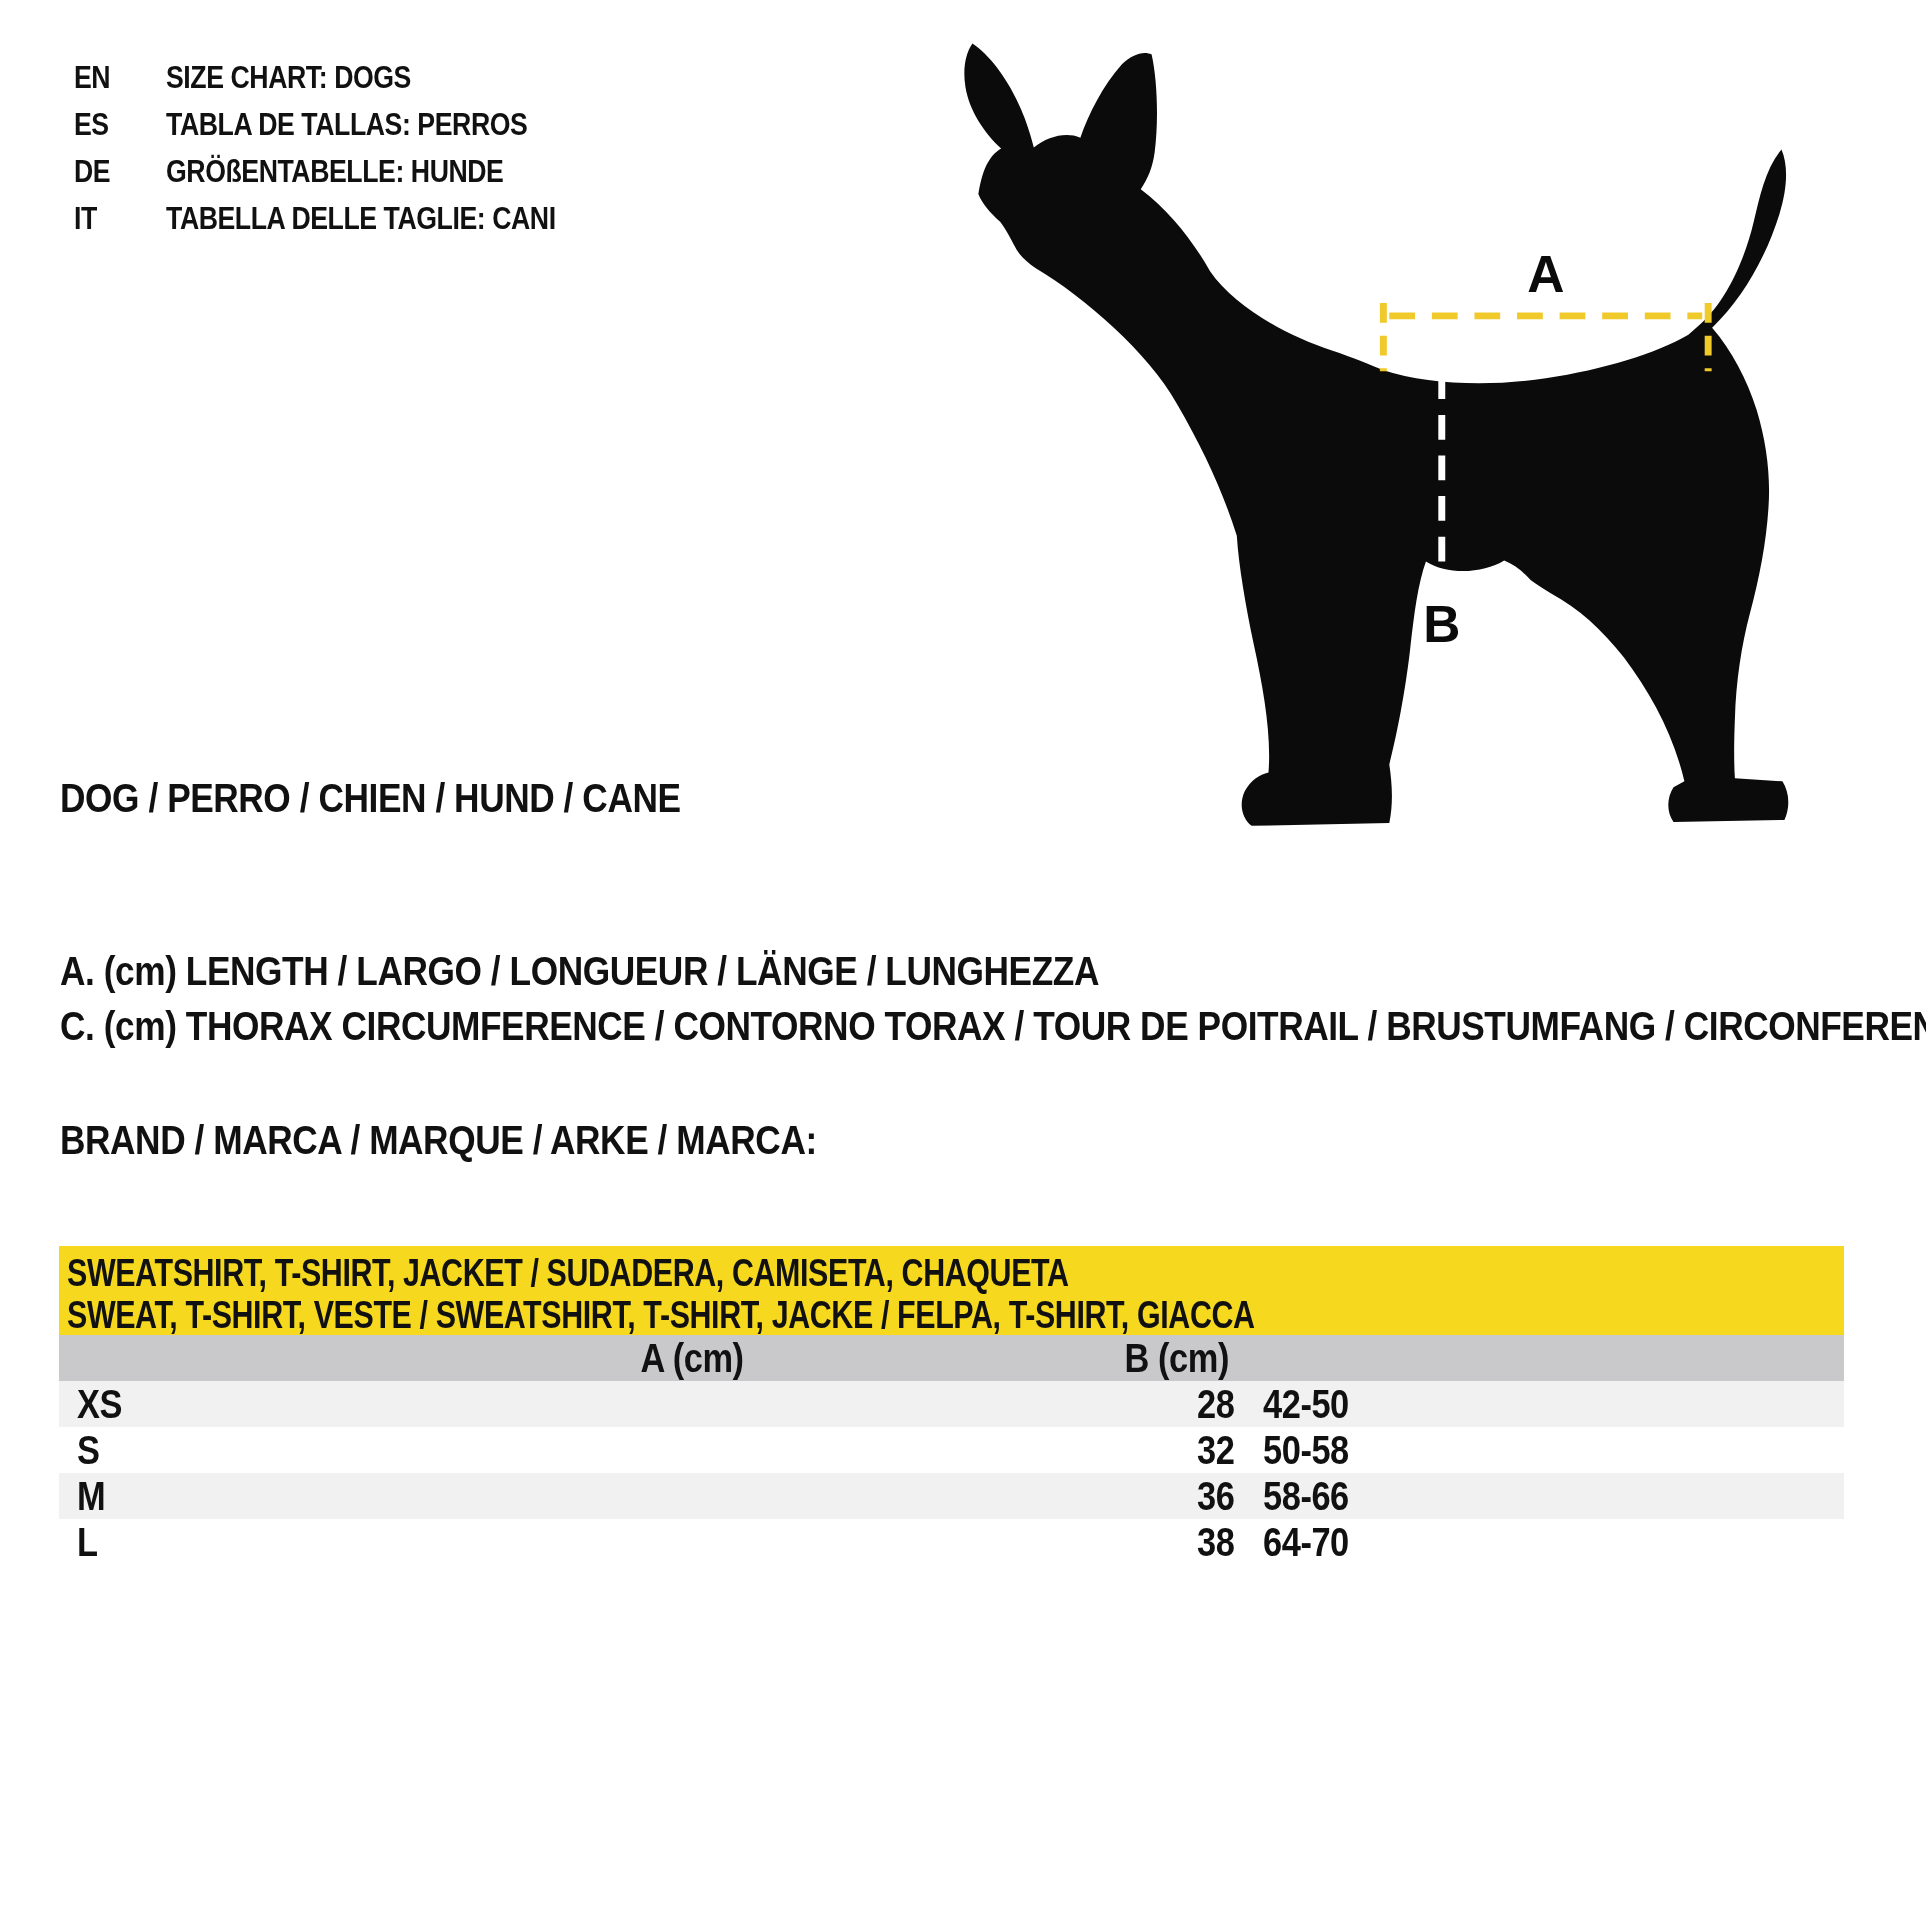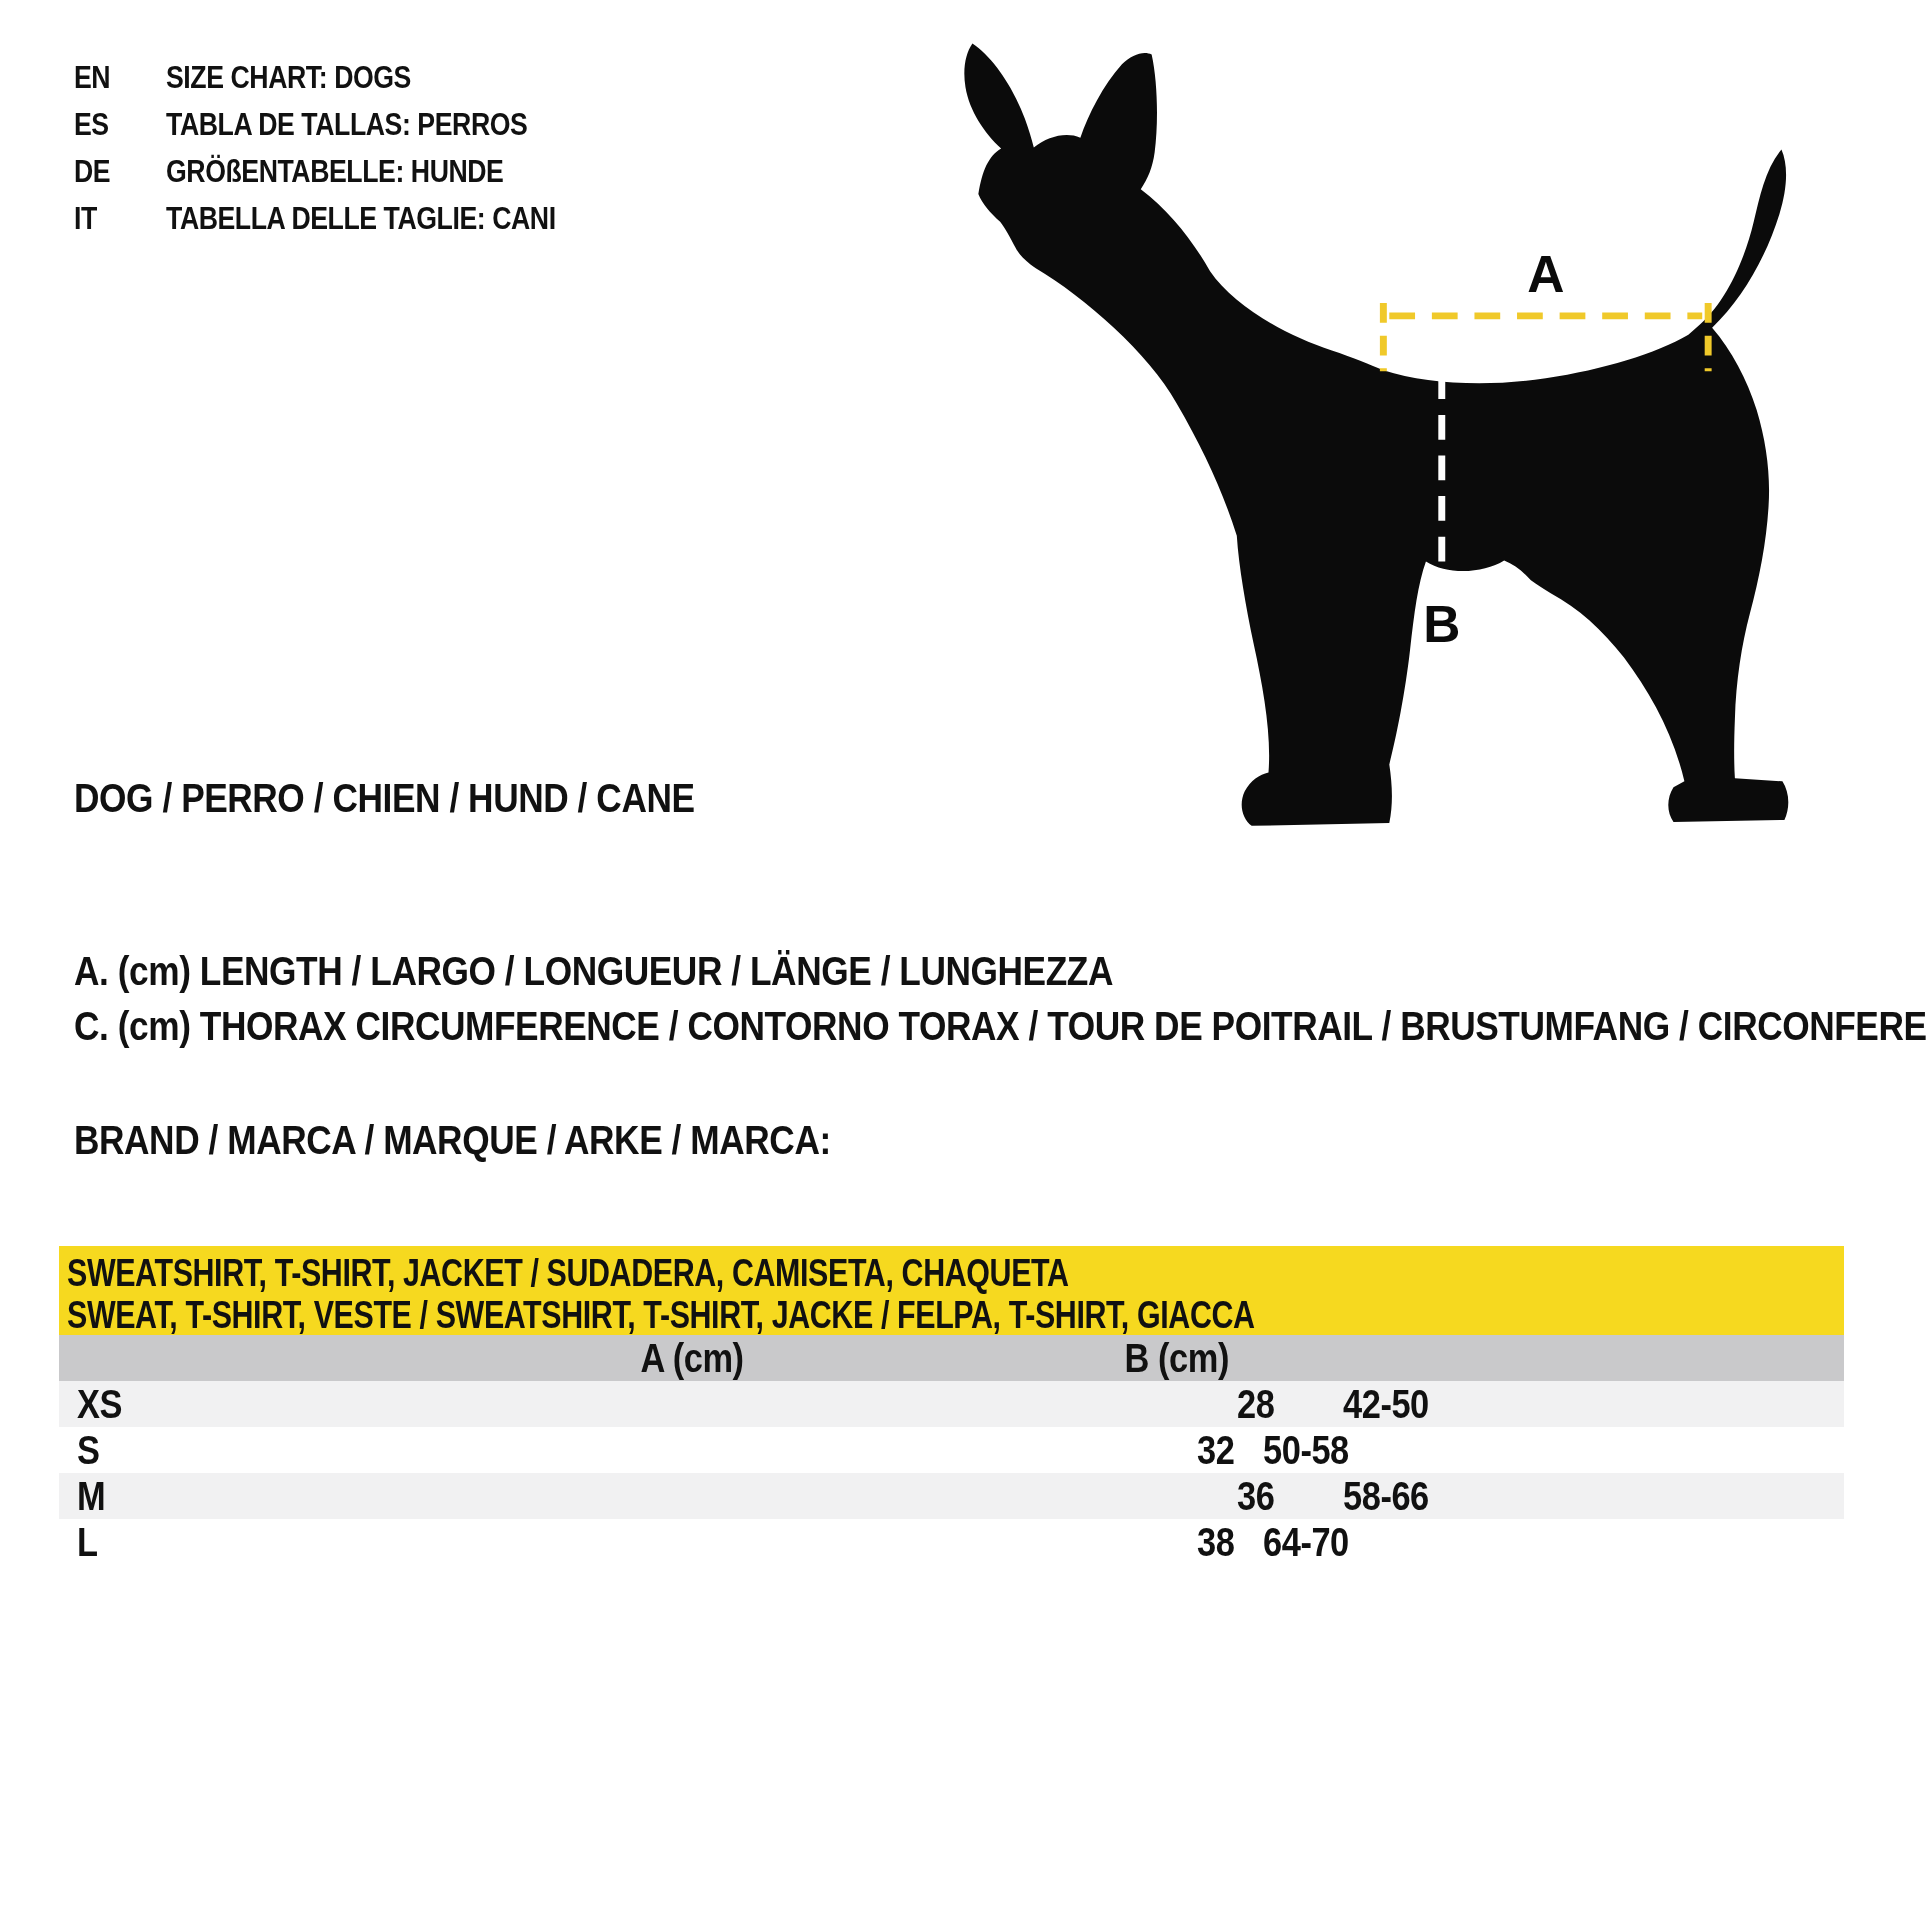--- a/index.html
+++ b/index.html
@@ -17,35 +17,35 @@
 
   
   .lang-block{position:absolute;left:74px;top:54px;}
   .lang-row{display:flex;height:47px;align-items:center;font-size:31px;font-weight:600;letter-spacing:-0.5px;}
   .lang-code{width:92px;flex:0 0 92px;}
 
   
   .diagram-svg{position:absolute;left:0;top:0;width:1927px;height:1927px;}
 
   
-  .text-line{position:absolute;left:74px;font-size:41px;font-weight:600;letter-spacing:-0.5px;white-space:nowrap;}
+  .text-line{position:absolute;left:60px;font-size:41px;font-weight:600;letter-spacing:-0.5px;white-space:nowrap;}
   .dog-label{top:775px;}
   .a-note{top:948px;}
   .c-note{top:1003px;}
   .brand-note{top:1117px;}
 
   
   .size-table{position:absolute;left:59px;top:1246px;width:1785px;font-weight:600;}
   .table-title{background:#f6d91f;height:89px;padding:6px 0 10px 8px;box-sizing:border-box;}
   .table-title .tline{display:block;font-size:39px;line-height:42px;font-weight:700;letter-spacing:-0.5px;}
   .tgrid-row{display:grid;grid-template-columns:693px 485px 119px 1fr;align-items:center;height:46px;font-size:40px;letter-spacing:-0.5px;}
   .tgrid-row .c-size{padding-left:18px;}
   .tgrid-row .c-a,.tgrid-row .c-b{text-align:right;}
   .thead-row{background:#c9c9cb;}
-  .data-row.alt{background:#f1f1f2;gap:40px;}
+  .data-row.alt{background:#f1f1f2;}
 </style>
 </head>
 <body>
 
 <div id="canvas">
 
   <div class="lang-block">
     <div class="lang-row">
       <span class="lang-code"><span class="cond">EN</span></span>
       <span><span class="cond">SIZE CHART: DOGS</span></span>

